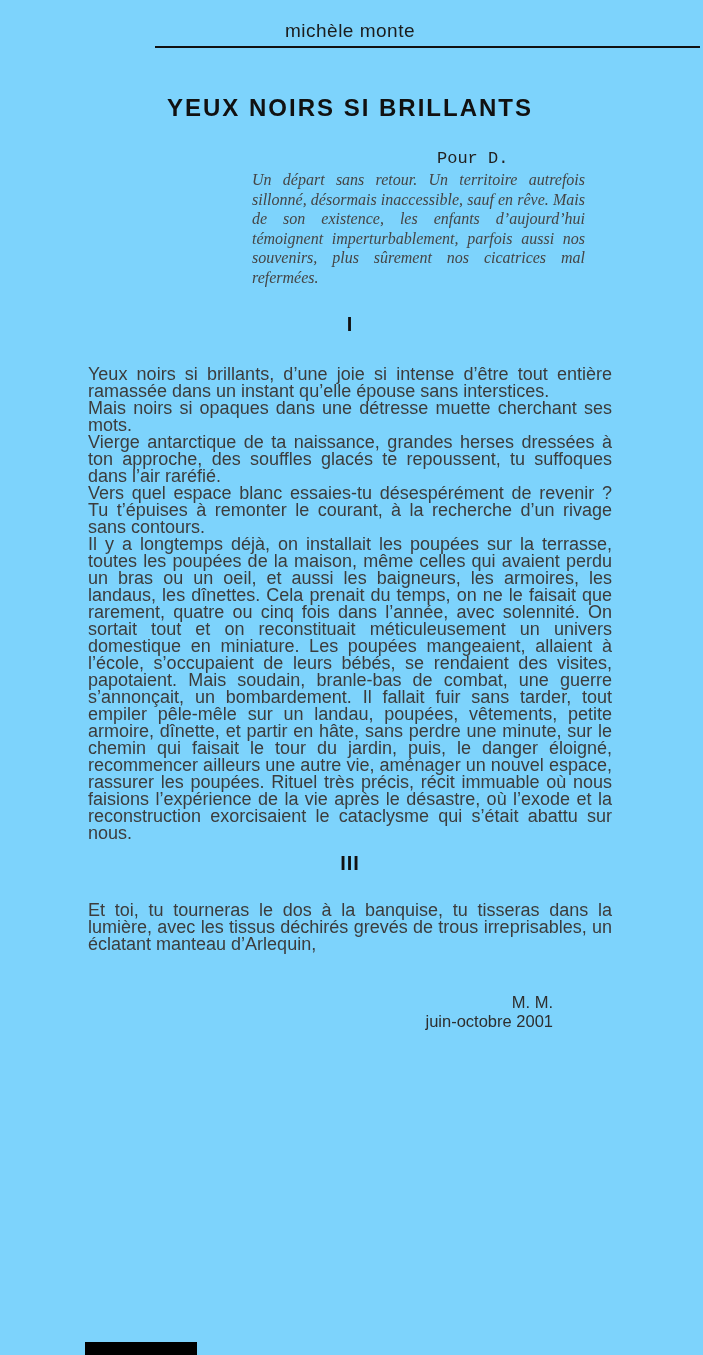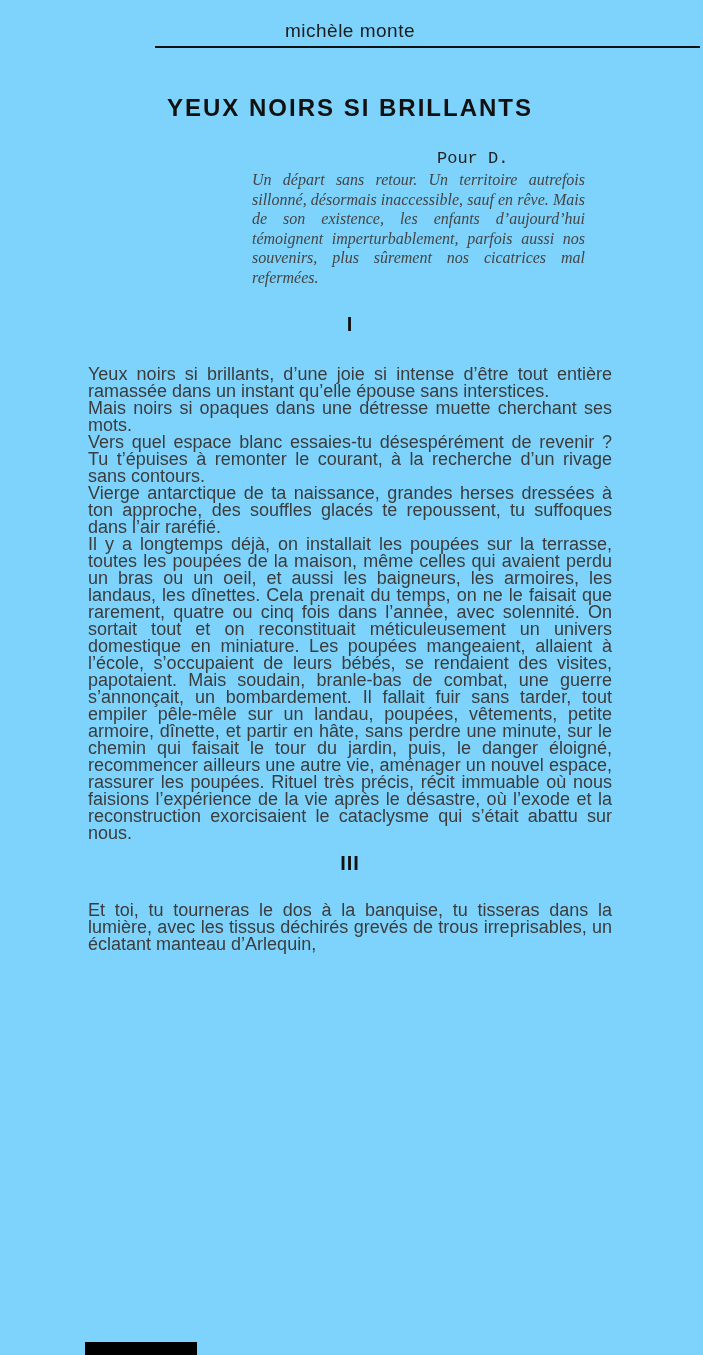--- a/index.html
+++ b/index.html
@@ -103,35 +103,39 @@
 
     <div class="dedication">Pour D.</div>
 
     <div class="epigraph">Un départ sans retour. Un territoire autrefois sillonné, désormais inaccessible, sauf en rêve. Mais de son existence, les enfants d’aujourd’hui témoignent imperturbablement, parfois aussi nos souvenirs, plus sûrement nos cicatrices mal refermées.</div>
 
     <div class="section-heading heading-1">I</div>
 
     <div class="body-text">
       <p>Yeux noirs si brillants, d’une joie si intense d’être tout entière ramassée dans un instant qu’elle épouse sans interstices.</p>
       <p>Mais noirs si opaques dans une détresse muette cherchant ses mots.</p>
+      <p>Vierge antarctique de ta naissance, grandes herses dressées à ton approche, des souffles glacés te repoussent, tu suffoques dans l’air raréfié.</p>
       <p>Vers quel espace blanc essaies-tu désespérément de revenir ? Tu t’épuises à remonter le courant, à la recherche d’un rivage sans contours.</p>
-      <p>Vierge antarctique de ta naissance, grandes herses dressées à ton approche, des souffles glacés te repoussent, tu suffoques dans l’air raréfié.</p>
     </div>
 
 
     <div class="body-text">
       <p>Il y a longtemps déjà, on installait les poupées sur la terrasse, toutes les poupées de la maison, même celles qui avaient perdu un bras ou un oeil, et aussi les baigneurs, les armoires, les landaus, les dînettes. Cela prenait du temps, on ne le faisait que rarement, quatre ou cinq fois dans l’année, avec solennité. On sortait tout et on reconstituait méticuleusement un univers domestique en miniature. Les poupées mangeaient, allaient à l’école, s’occupaient de leurs bébés, se rendaient des visites, papotaient. Mais soudain, branle-bas de combat, une guerre s’annonçait, un bombardement. Il fallait fuir sans tarder, tout empiler pêle-mêle sur un landau, poupées, vêtements, petite armoire, dînette, et partir en hâte, sans perdre une minute, sur le chemin qui faisait le tour du jardin, puis, le danger éloigné, recommencer ailleurs une autre vie, aménager un nouvel espace, rassurer les poupées. Rituel très précis, récit immuable où nous faisions l’expérience de la vie après le désastre, où l’exode et la reconstruction exorcisaient le cataclysme qui s’était abattu sur nous.</p>
     </div>
 
     <div class="section-heading heading-3">III</div>
 
     <div class="body-text">
       <p>Et toi, tu tourneras le dos à la banquise, tu tisseras dans la lumière, avec les tissus déchirés grevés de trous irreprisables, un éclatant manteau d’Arlequin,</p>
     </div>
 
+    <div class="signature">
+      <div>M. M.</div>
+      <div>juin-octobre 2001</div>
+    </div>
 
   </div>
 
   <hr class="header-rule">
 
   <div class="footer-bar"></div>
 
 </div>
 
 </body></html>

